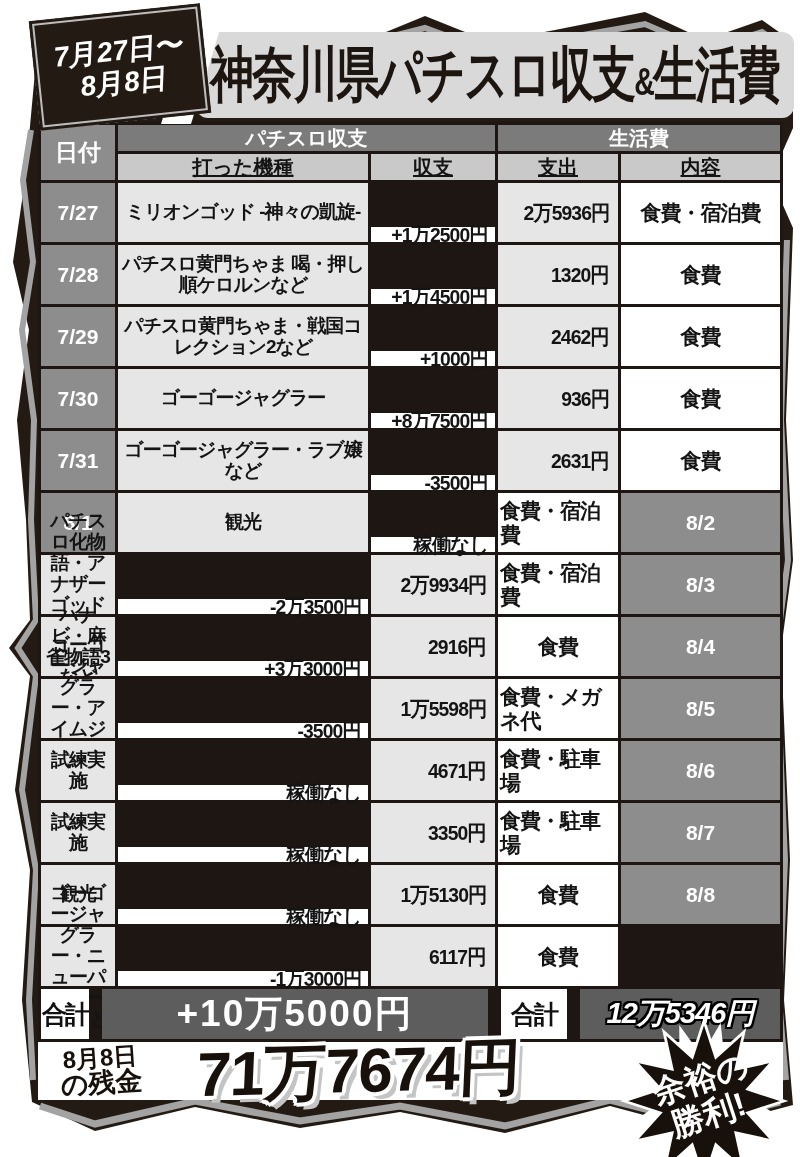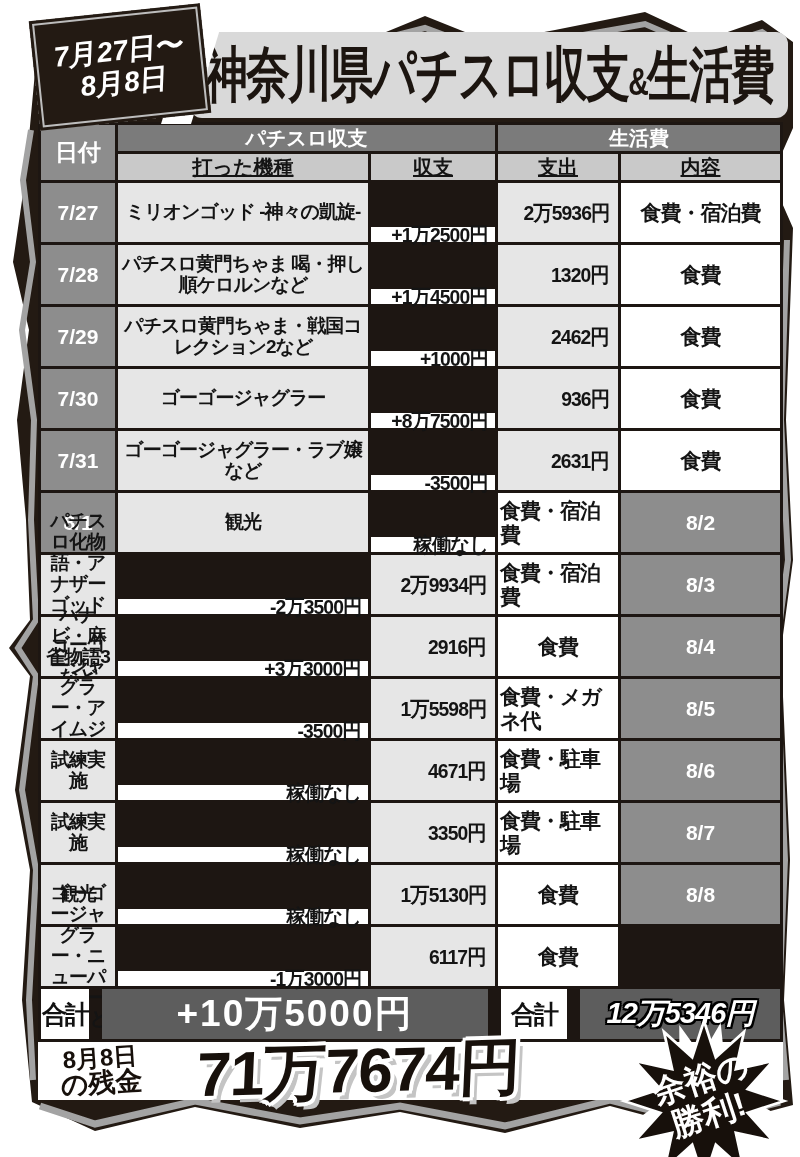--- a/index.html
+++ b/index.html
@@ -3,21 +3,21 @@
 <meta charset="utf-8">
 <style>
   * { margin:0; padding:0; box-sizing:border-box; }
   html,body { background:#ffffff; }
   body { font-family:"Liberation Sans","DejaVu Sans",sans-serif; font-weight:bold; }
   .page { position:relative; width:800px; height:1157px; background:#ffffff; overflow:hidden; }
 
   svg.frame { position:absolute; left:0; top:0; z-index:0; }
 
   
-  .title-bar { position:absolute; left:190px; top:32px; width:598px; height:86px;
+  .title-bar { position:absolute; left:196px; top:32px; width:598px; height:86px;
     background:#d9d9d9; border-radius:12px; z-index:1;
     display:flex; align-items:center; justify-content:center; overflow:hidden; }
   .title-text { font-size:52px; letter-spacing:-2px; color:#1c1510; white-space:nowrap;
     transform:scaleX(0.84) scaleY(1.15); font-weight:bold; }
   .title-amp { font-size:34px; }
 
   .slash { position:absolute; left:176px; top:26px; width:30px; height:98px;
     background:#ffffff; transform:skewX(-17deg); z-index:2; }
 
   .badge { position:absolute; left:34px; top:12px; width:172px; height:110px;

